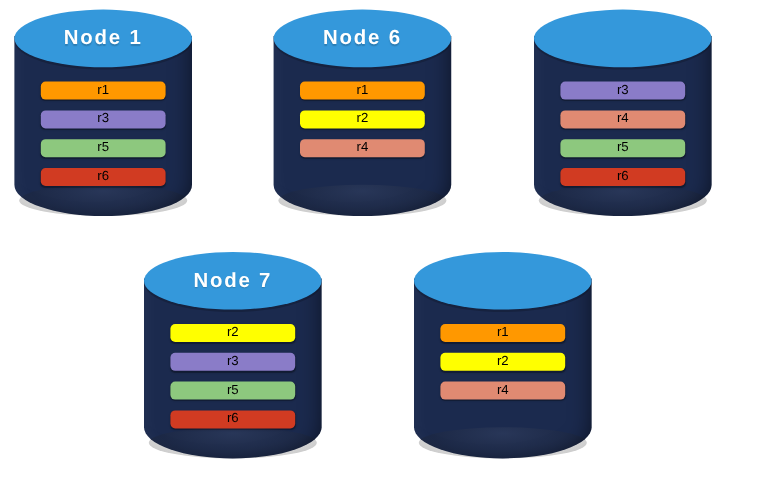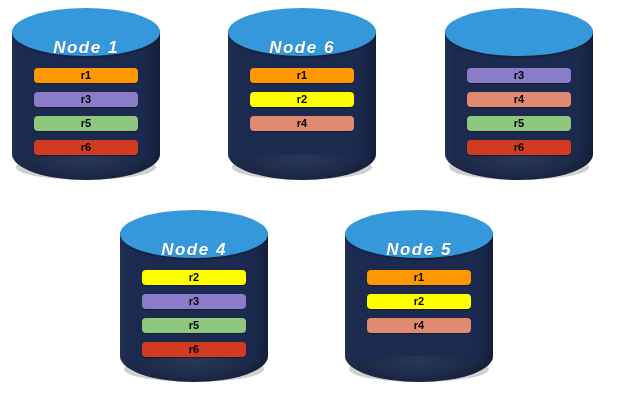--- a/index.html
+++ b/index.html
@@ -56,53 +56,52 @@
     top: 0;
     width: 148px;
     height: 48px;
     border-radius: 50%;
     background: #3498db;
     box-shadow: 0 2px 0 rgba(0,0,0,0.18);
   }
   .cyl-top-label {
     position: absolute;
     left: 0;
-    top: 16px;
+    top: 0;
     width: 148px;
     height: 48px;
     display: flex;
     align-items: center;
     justify-content: center;
     color: #ffffff;
     font-size: 17px;
     font-weight: bold;
     letter-spacing: 1.5px;
     text-shadow: 0 1px 1px rgba(0,0,0,0.18);
     white-space: nowrap;
-    font-style: italic;
   }
 
   
   .replicas {
     position: absolute;
     left: 22px;
     top: 60px;
     width: 104px;
     display: flex;
     flex-direction: column;
     gap: 9px;
   }
   .replica {
     height: 15px;
     border-radius: 4px;
     display: flex;
     align-items: center;
     justify-content: center;
     font-size: 11px;
-    font-weight: bold;
+    font-weight: normal;
     color: #000000;
     line-height: 1;
     box-shadow: 0 1px 1px rgba(0,0,0,0.35);
   }
 </style>
 </head>
 <body style="background: rgb(255, 255, 255);">
 
 <div id="diagram">
   <div class="node" style="left: 12px; top: 8px;">
@@ -143,34 +142,33 @@
         <div class="replica" style="background: rgb(141, 200, 126); color: rgb(0, 0, 0);">r5</div>
         <div class="replica" style="background: rgb(209, 59, 34); color: rgb(0, 0, 0);">r6</div>
       </div>
   </div>
 
   <div class="node" style="left: 120px; top: 210px;">
     <div class="cyl-body" style="background: rgb(27, 42, 78);">
       <div class="cyl-bottom-shade"></div>
     </div>
     <div class="cyl-top" style="background: rgb(52, 152, 219);"></div>
-    <div class="cyl-top-label" style="color: rgb(255, 255, 255);">Node  4</div>
+    <div class="cyl-top-label" style="color: rgb(255, 255, 255);">Node  7</div>
     <div class="replicas">
         <div class="replica" style="background: rgb(255, 255, 0); color: rgb(0, 0, 0);">r2</div>
         <div class="replica" style="background: rgb(138, 124, 200); color: rgb(0, 0, 0);">r3</div>
         <div class="replica" style="background: rgb(141, 200, 126); color: rgb(0, 0, 0);">r5</div>
         <div class="replica" style="background: rgb(209, 59, 34); color: rgb(0, 0, 0);">r6</div>
       </div>
   </div>
 
   <div class="node" style="left: 345px; top: 210px;">
     <div class="cyl-body" style="background: rgb(27, 42, 78);">
       <div class="cyl-bottom-shade"></div>
     </div>
     <div class="cyl-top" style="background: rgb(52, 152, 219);"></div>
-    <div class="cyl-top-label" style="color: rgb(255, 255, 255);">Node  5</div>
     <div class="replicas">
         <div class="replica" style="background: rgb(255, 152, 0); color: rgb(0, 0, 0);">r1</div>
         <div class="replica" style="background: rgb(255, 255, 0); color: rgb(0, 0, 0);">r2</div>
         <div class="replica" style="background: rgb(224, 138, 114); color: rgb(0, 0, 0);">r4</div>
       </div>
   </div>
 </div>
 
 </body></html>

